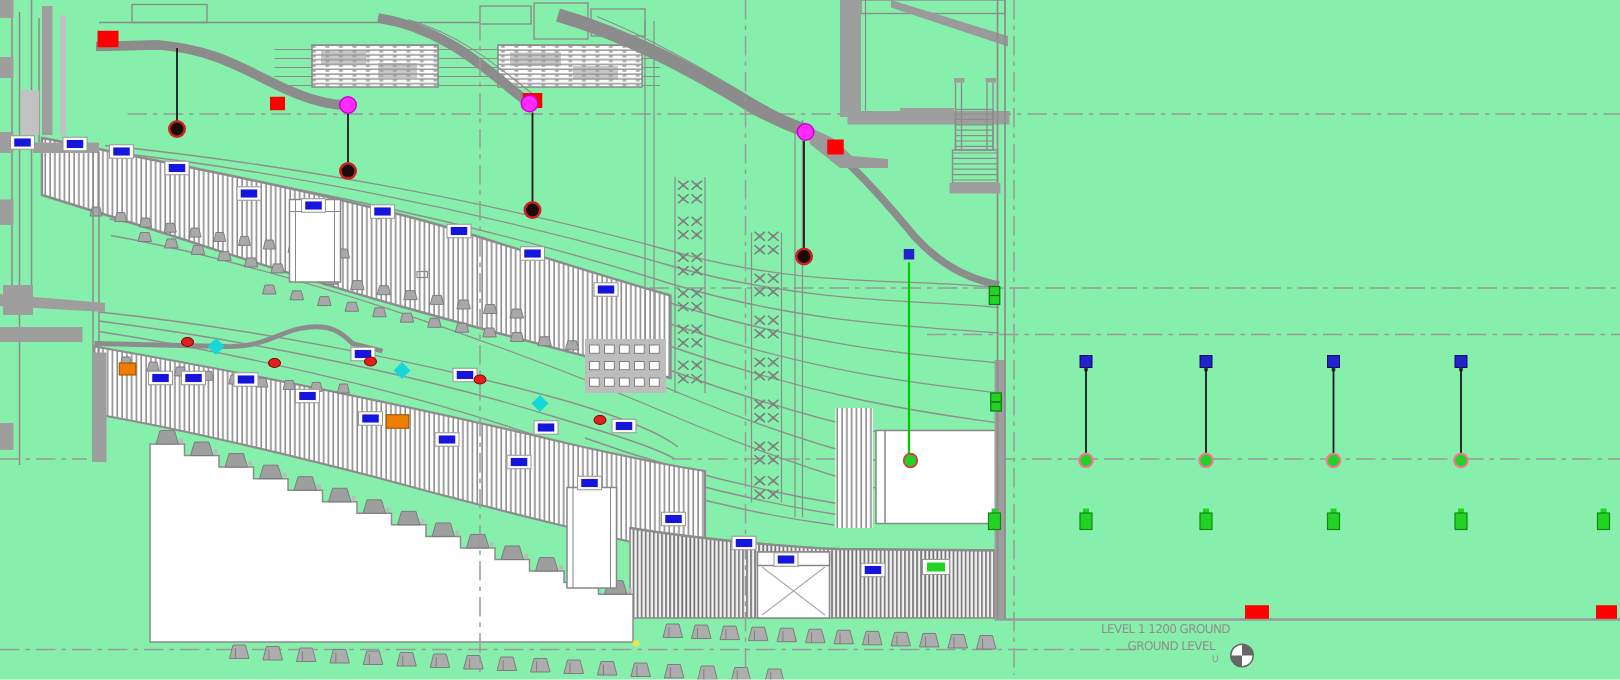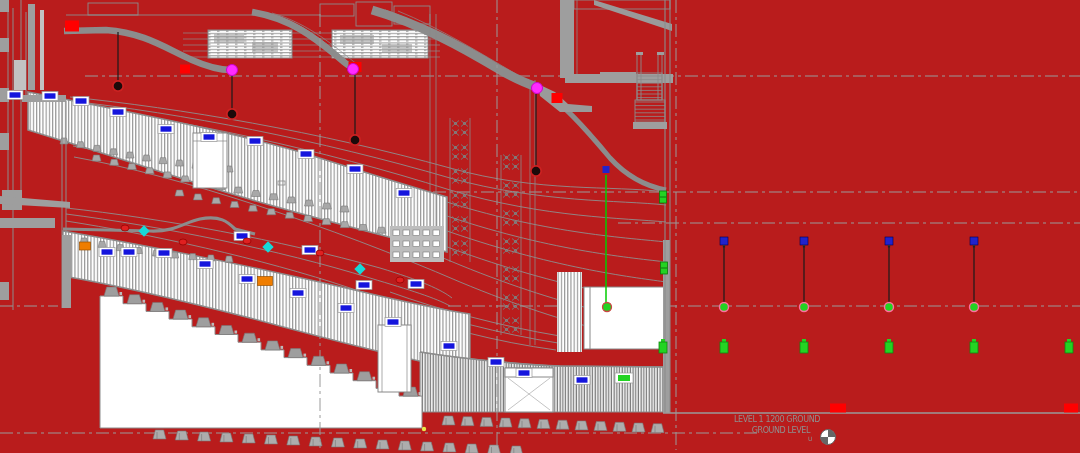--- a/index.html
+++ b/index.html
@@ -1,17 +1,17 @@
 <!DOCTYPE html>
 <html><head>
 <meta charset="utf-8">
 <style>
   html,body{margin:0;padding:0;background:#ffffff;}
   body{font-family:"DejaVu Sans", sans-serif;}
-  #stage{position:relative;width:1080px;height:453px;background:#b91c1c;overflow:hidden;}
+  #stage{position:relative;width:1080px;height:453px;background:#86efac;overflow:hidden;}
   svg{display:block;}
   text{font-family:"DejaVu Sans", sans-serif;fill:#8f8f8f;letter-spacing:-0.4px;}
 </style>
 </head>
 <body>
 
 <div id="stage">
 <svg id="dwg" width="1080" height="453" viewBox="0 0 1080 453">
   <defs>
     <pattern id="vh" width="3.2" height="8" patternUnits="userSpaceOnUse">

